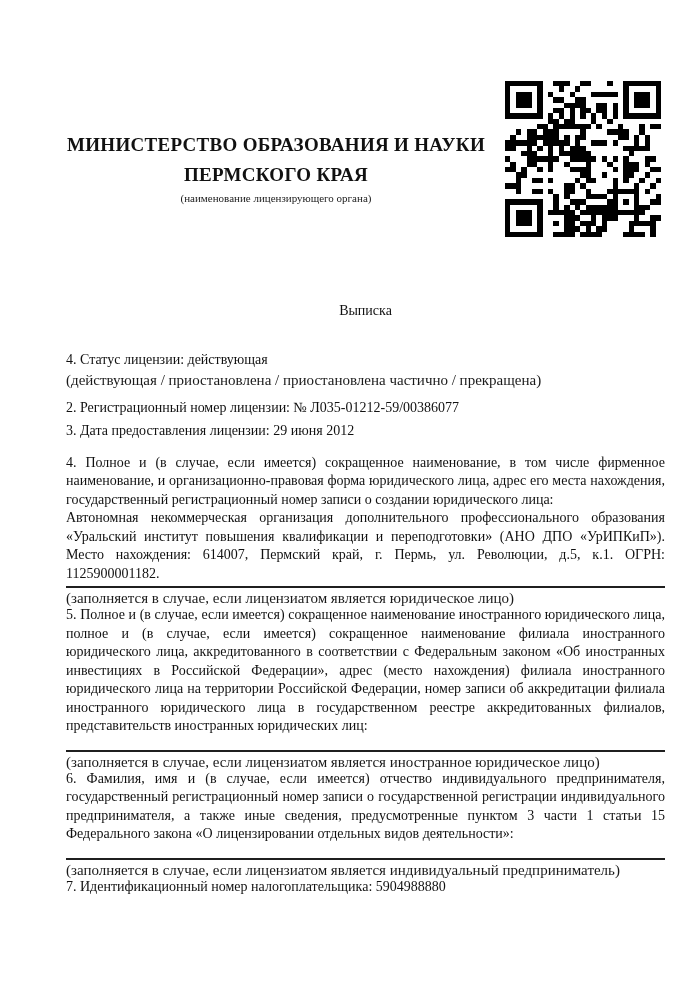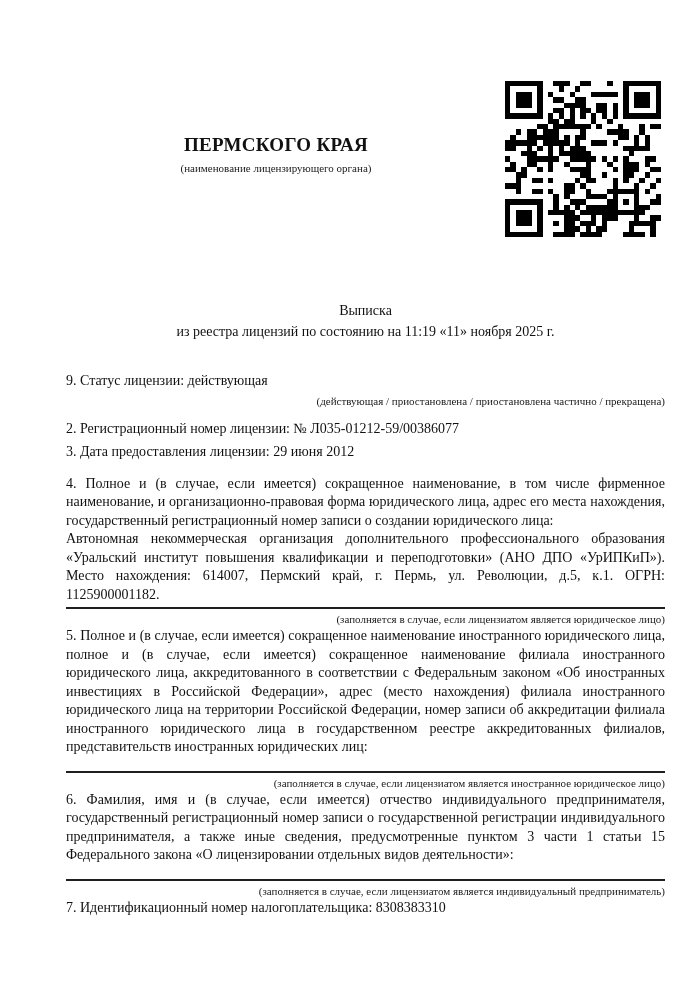--- a/index.html
+++ b/index.html
@@ -57,22 +57,22 @@
     font-size: 14px;
     line-height: 21px;
   }
   .item {
     margin: 0;
     font-size: 14px;
     line-height: 18.5px;
   }
   .justify { text-align: justify; }
   .caption {
-    text-align: right;
-    font-size: 11px;
+    text-align: left;
+    font-size: 15px;
     line-height: 14px;
     color: #1a1a1a;
   }
   .rule {
     border: none;
     border-top: 2px solid #1f1f1f;
     margin: 3px 0 0 0;
   }
   .blank-field { height: 11px; }
   .mt-item1   { margin-top: 30px; }
@@ -83,20 +83,21 @@
   .mt-cap     { margin-top: 3px; }
   .mt-itemN   { margin-top: 1px; }
 </style>
 </head>
 <body>
 
 <div class="page">
 
   <div class="header">
     <div class="title-block">
+      <div class="ministry-line">МИНИСТЕРСТВО ОБРАЗОВАНИЯ И НАУКИ</div>
       <div class="ministry-line">ПЕРМСКОГО КРАЯ</div>
       <div class="ministry-caption">(наименование лицензирующего органа)</div>
     </div>
     <svg class="qr" viewBox="0 0 29 29" shape-rendering="crispEdges" fill="#000000" xmlns="http://www.w3.org/2000/svg">
         <rect x="0" y="0" width="1" height="1"></rect>
         <rect x="1" y="0" width="1" height="1"></rect>
         <rect x="2" y="0" width="1" height="1"></rect>
         <rect x="3" y="0" width="1" height="1"></rect>
         <rect x="4" y="0" width="1" height="1"></rect>
         <rect x="5" y="0" width="1" height="1"></rect>
@@ -499,24 +500,23 @@
         <rect x="24" y="28" width="1" height="1"></rect>
         <rect x="25" y="28" width="1" height="1"></rect>
         <rect x="27" y="28" width="1" height="1"></rect>
       </svg>
   </div>
 
   <div class="content">
 
     <div class="doc-title">
       <div>Выписка</div>
-      <div>из реестра лицензий по состоянию на 11:19 «11» ноября 2025 г.</div>
     </div>
 
-    <p class="item mt-item1">9. Статус лицензии: действующая</p>
+    <p class="item mt-item1">4. Статус лицензии: действующая</p>
     <div class="caption mt-cap1">(действующая / приостановлена / приостановлена частично / прекращена)</div>
 
     <p class="item mt-item2">2. Регистрационный номер лицензии: № Л035-01212-59/00386077</p>
 
     <p class="item mt-item3">3. Дата предоставления лицензии: 29 июня 2012</p>
 
     <p class="item justify mt-item4">4. Полное и (в случае, если имеется) сокращенное наименование, в том числе фирменное наименование, и организационно-правовая форма юридического лица, адрес его места нахождения, государственный регистрационный номер записи о создании юридического лица:</p>
     <p class="item justify">Автономная некоммерческая организация дополнительного профессионального образования «Уральский институт повышения квалификации и переподготовки» (АНО ДПО «УрИПКиП»). Место нахождения: 614007, Пермский край, г. Пермь, ул. Революции, д.5, к.1. ОГРН: 1125900001182.</p>
     <hr class="rule">
     <div class="caption mt-cap">(заполняется в случае, если лицензиатом является юридическое лицо)</div>
@@ -524,16 +524,16 @@
     <p class="item justify mt-itemN">5. Полное и (в случае, если имеется) сокращенное наименование иностранного юридического лица, полное и (в случае, если имеется) сокращенное наименование филиала иностранного юридического лица, аккредитованного в соответствии с Федеральным законом «Об иностранных инвестициях в Российской Федерации», адрес (место нахождения) филиала иностранного юридического лица на территории Российской Федерации, номер записи об аккредитации филиала иностранного юридического лица в государственном реестре аккредитованных филиалов, представительств иностранных юридических лиц:</p>
     <div class="blank-field"></div>
     <hr class="rule">
     <div class="caption mt-cap">(заполняется в случае, если лицензиатом является иностранное юридическое лицо)</div>
 
     <p class="item justify mt-itemN">6. Фамилия, имя и (в случае, если имеется) отчество индивидуального предпринимателя, государственный регистрационный номер записи о государственной регистрации индивидуального предпринимателя, а также иные сведения, предусмотренные пунктом 3 части 1 статьи 15 Федерального закона «О лицензировании отдельных видов деятельности»:</p>
     <div class="blank-field"></div>
     <hr class="rule">
     <div class="caption mt-cap">(заполняется в случае, если лицензиатом является индивидуальный предприниматель)</div>
 
-    <p class="item mt-itemN">7. Идентификационный номер налогоплательщика: 8308383310</p>
+    <p class="item mt-itemN">7. Идентификационный номер налогоплательщика: 5904988880</p>
 
   </div>
 </div>
 
 </body></html>

